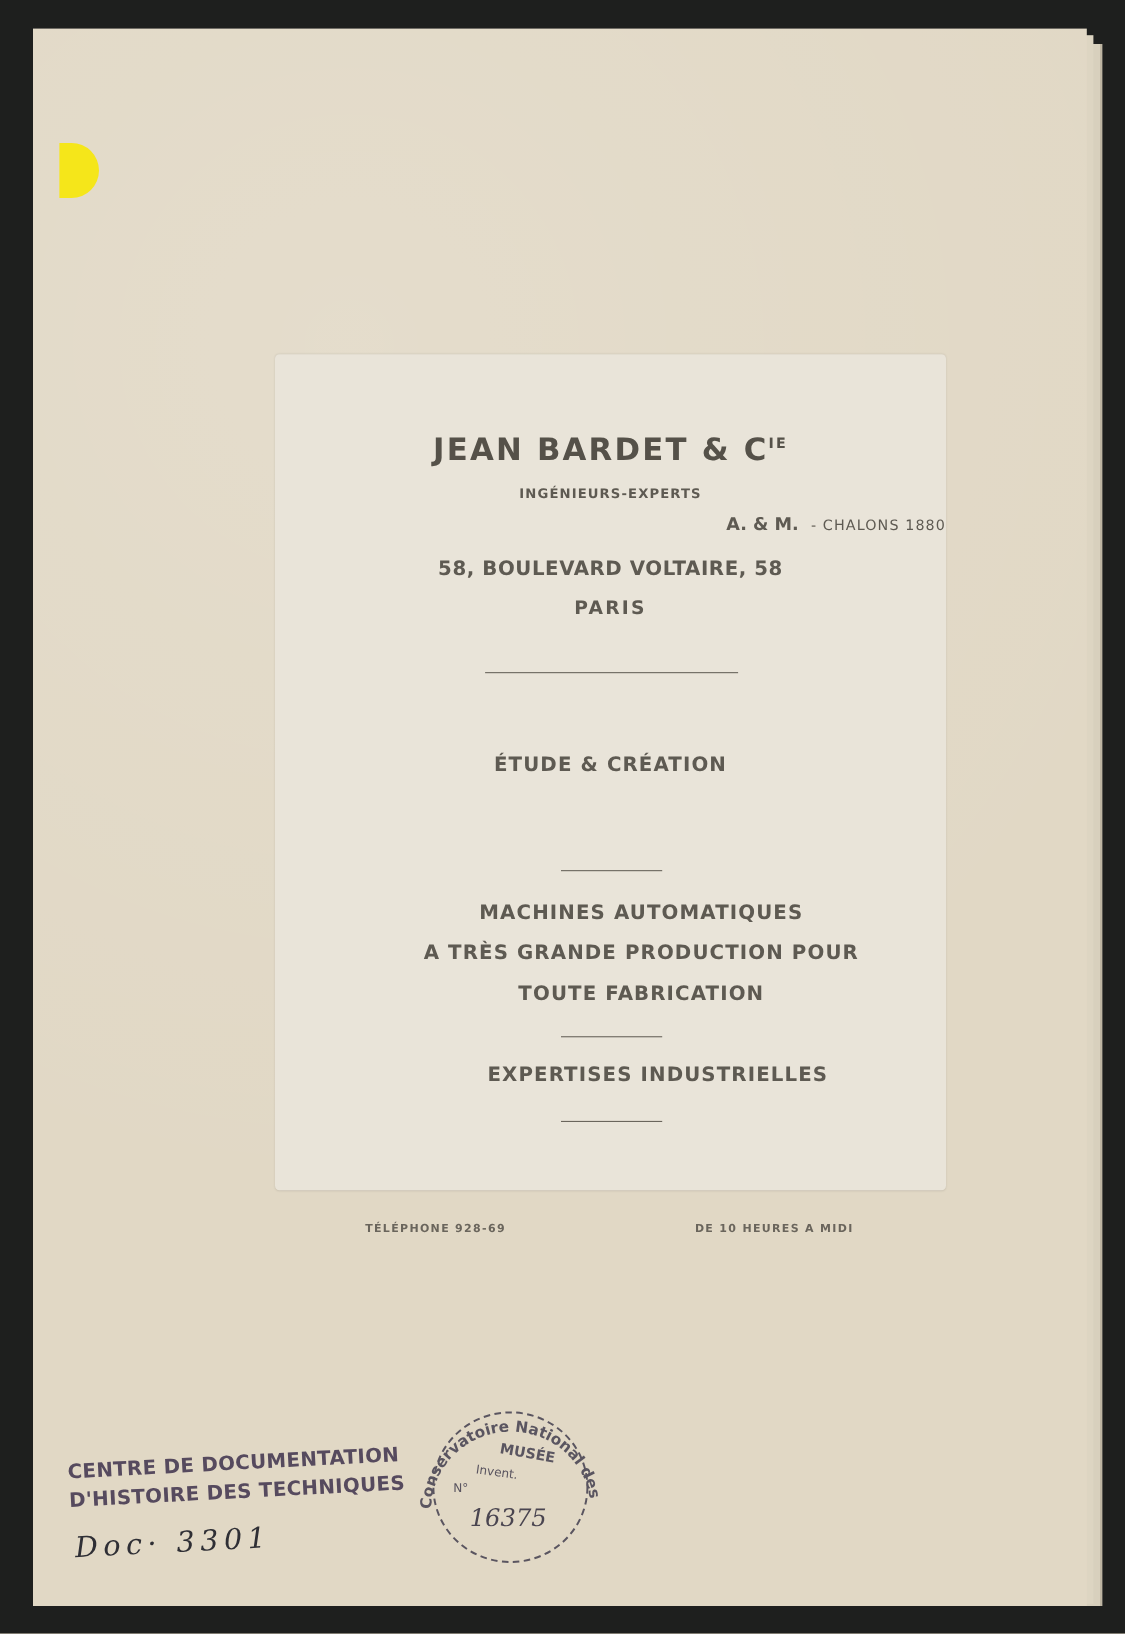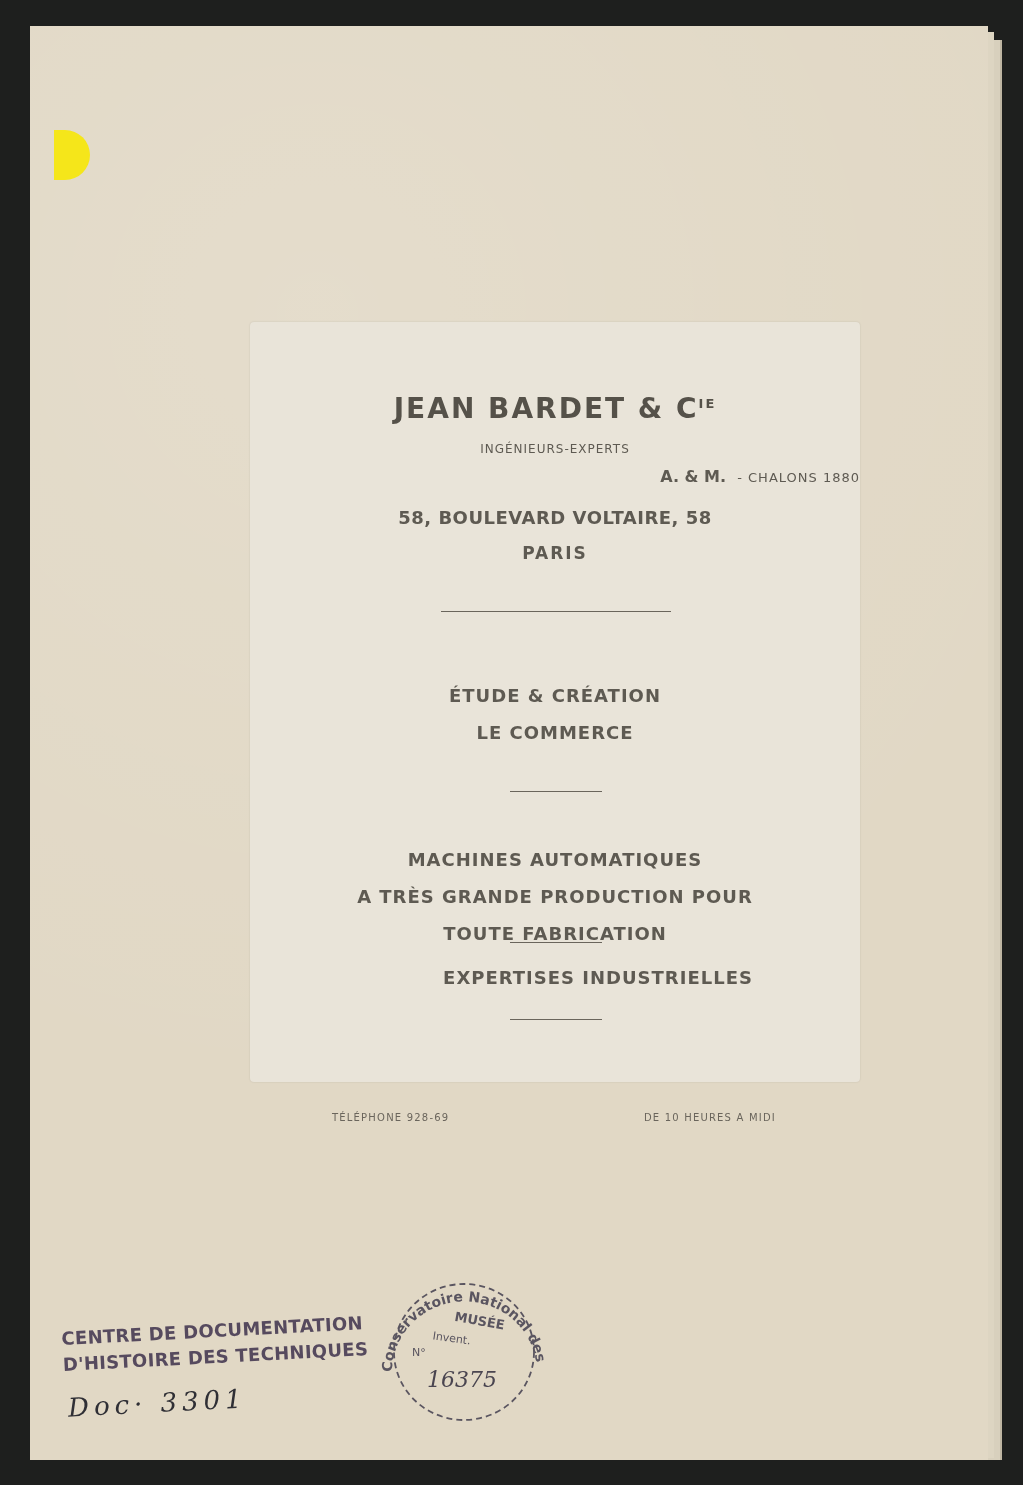--- a/index.html
+++ b/index.html
@@ -6,28 +6,28 @@
   body{width:1023px;height:1485px;background:#1e1f1e;position:relative;overflow:hidden;font-family:"DejaVu Sans",sans-serif;}
   .page-back{position:absolute;left:60px;top:40px;width:940px;height:1420px;background:#d8d0bd;border-right:2px solid #bfb6a3;}
   .page-back2{position:absolute;left:50px;top:32px;width:944px;height:1426px;background:#ddd5c2;}
   .page{position:absolute;left:30px;top:26px;width:958px;height:1434px;background:#e1d8c5;
     background-image:radial-gradient(circle at 30% 20%, rgba(255,255,255,0.12), transparent 60%);}
   .sticker{position:absolute;left:24px;top:104px;width:36px;height:50px;background:#f5e61a;border-radius:0 25px 25px 0;}
   .card{position:absolute;left:220px;top:296px;width:610px;height:760px;background:#e9e4d9;border-radius:4px;box-shadow:0 0 2px rgba(0,0,0,0.12);}
   .center{position:absolute;left:0;width:100%;text-align:center;color:#5e5a52;font-weight:bold;}
   .t1{top:70px;font-size:28px;letter-spacing:2px;color:#555149;}
   .t1 sup{font-size:13px;vertical-align:top;position:relative;top:4px;}
-  .t2{top:120px;font-size:12px;font-weight:normal;letter-spacing:1px;}
+  .t2{top:120px;font-size:12px;font-weight:bold;letter-spacing:1px;}
   .t3{top:145px;font-size:16px;text-align:right;}
   .t3 .small{font-size:13px;font-weight:normal;letter-spacing:1px;}
   .t4{top:185px;font-size:18px;letter-spacing:.5px;}
   .t5{top:221px;font-size:17px;letter-spacing:2px;}
   .rule{position:absolute;height:1px;background:#6a655c;}
   .svc{font-size:18px;letter-spacing:1px;line-height:37px;}
-  .foot{position:absolute;top:790px;font-size:10px;color:#6a655c;letter-spacing:1.2px;font-weight:normal;}
+  .foot{position:absolute;top:790px;font-size:10px;color:#6a655c;letter-spacing:1.2px;font-weight:bold;}
   .stamp1{position:absolute;left:62px;top:1318px;color:#564a5e;font-weight:bold;font-size:18px;transform:rotate(-3deg);line-height:26px;letter-spacing:.3px;}
   .doc{position:absolute;left:68px;top:1388px;font-family:"DejaVu Serif",serif;font-style:italic;font-size:26px;color:#2f2f35;letter-spacing:5px;transform:rotate(-3deg);}
   .circ{position:absolute;left:372px;top:1262px;width:182px;height:176px;}
 </style>
 </head>
 <body>
 
 <div class="page-back"></div>
 <div class="page-back2"></div>
 <div class="page">
@@ -37,25 +37,24 @@
     <div class="center t1"><span>JEAN BARDET &amp; C</span><sup>IE</sup></div>
     <div class="center t2">INGÉNIEURS-EXPERTS</div>
     <div class="center t3"><span>A. &amp; M.</span>&nbsp; <span class="small">- CHALONS 1880</span></div>
     <div class="center t4">58, BOULEVARD VOLTAIRE, 58</div>
     <div class="center t5">PARIS</div>
 
     <div class="rule" style="left:191px;top:289px;width:230px;"></div>
 
     <div class="center svc" style="top:355px;">
       <div>ÉTUDE &amp; CRÉATION</div>
-      <div>LE COMMERCE</div>
     </div>
     <div class="rule" style="left:260px;top:469px;width:92px;"></div>
 
-    <div class="center svc" style="top:519px;">
+    <div class="center svc" style="top:489px;padding-left:28px;">
       <div>MACHINES AUTOMATIQUES</div>
       <div>A TRÈS GRANDE PRODUCTION POUR</div>
       <div>TOUTE FABRICATION</div>
     </div>
     <div class="rule" style="left:260px;top:620px;width:92px;"></div>
 
     <div class="center svc" style="top:637px;margin-left:43px;">
       <div>EXPERTISES INDUSTRIELLES</div>
     </div>
     <div class="rule" style="left:260px;top:697px;width:92px;"></div>

